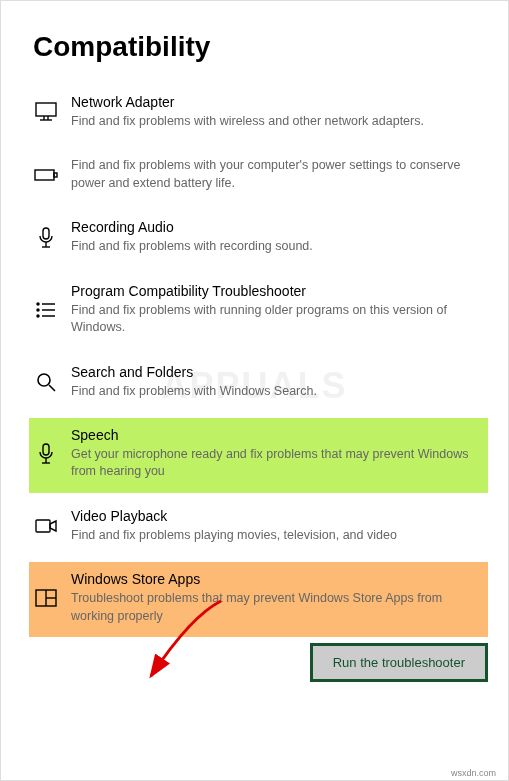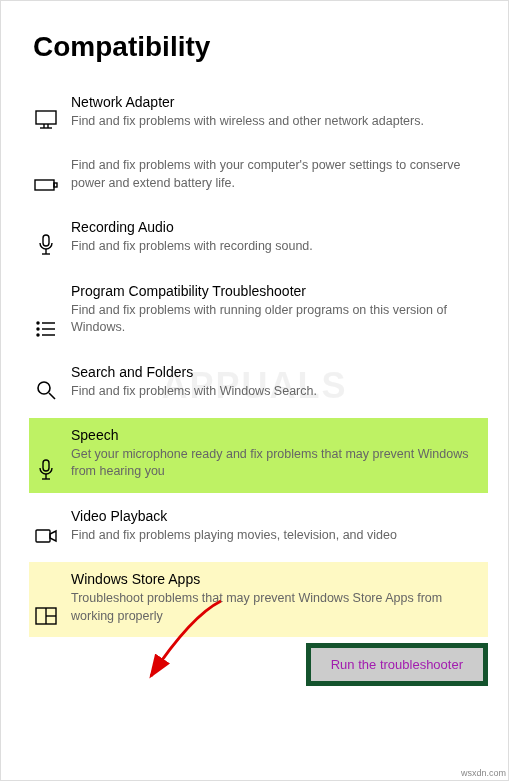--- a/index.html
+++ b/index.html
@@ -15,28 +15,28 @@
       padding: 30px 30px 20px 32px;
     }
     .page-title {
       font-size: 28px;
       font-weight: 600;
       color: #000;
       margin-bottom: 22px;
     }
     .item {
       display: flex;
-      align-items: flex-end;
+      align-items: center;
       padding: 8px 10px 12px 4px;
       margin-left: -4px;
       margin-right: -10px;
       margin-bottom: 6px;
     }
     .item.sel-light { background: #bef264; }
-    .item.sel-strong { background: #fef9c3; }
+    .item.sel-strong { background: #fdba74; }
     .icon {
       width: 26px;
       flex: 0 0 26px;
       display: flex;
       justify-content: center;
       margin-top: 1px;
     }
     .icon svg { stroke: #000; fill: none; }
     .content { flex: 1; padding-left: 12px; }
     .item-title {
@@ -49,25 +49,25 @@
       font-size: 12.5px;
       color: #666;
       line-height: 1.4;
       margin-top: 1px;
     }
     .run-btn {
       display: block;
       margin-left: auto;
       margin-right: -10px;
       background: #ccc;
-      border: 5px solid #14532d;
+      border: 3px solid #14532d;
       padding: 9px 20px;
       font-size: 13px;
       font-family: inherit;
-      color: #a21caf;
+      color: #14532d;
     }
     .watermark {
       position: absolute;
       top: 364px;
       left: 0; right: 0;
       text-align: center;
       font-size: 36px;
       font-weight: bold;
       color: #e5e5e5;
       z-index: -1;
@@ -75,21 +75,21 @@
       opacity: 0.5;
     }
     .arrow {
       position: absolute;
       top: 595px;
       left: 130px;
       pointer-events: none;
     }
     .credit2 {
       position: absolute;
-      right: 2px;
+      right: 12px;
       bottom: 2px;
       font-size: 9px;
       color: #888;
     }
   </style>
 </head>
 <body>
 
 <div class="watermark">APPUALS</div>
 

